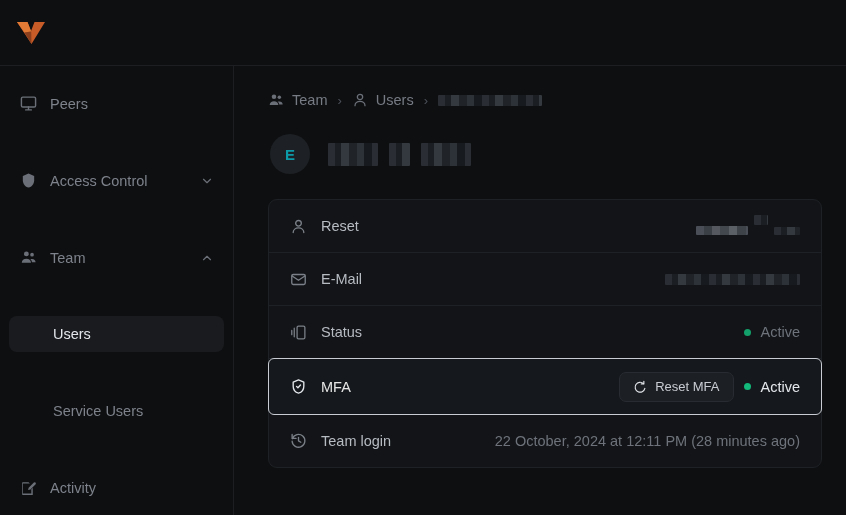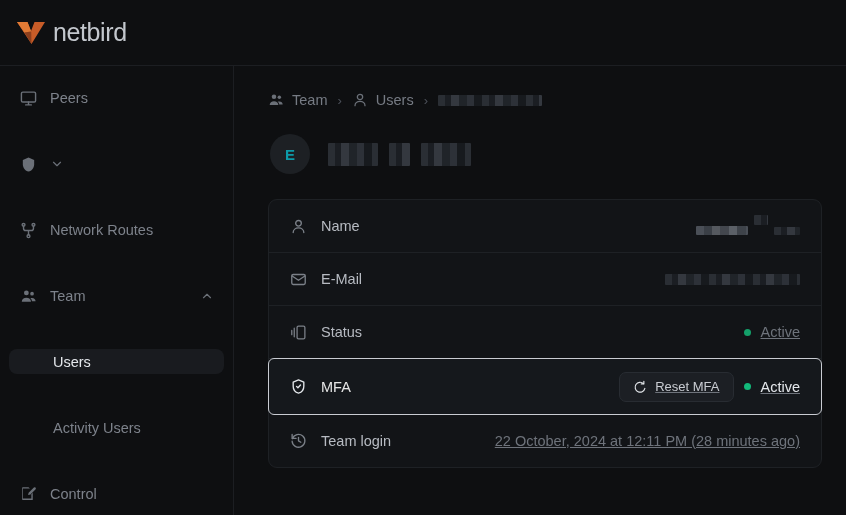--- a/index.html
+++ b/index.html
@@ -261,21 +261,20 @@
     flex: 0 0 auto;
   }
 
   .row .rvalue {
     margin-left: auto;
     display: flex;
     align-items: center;
     gap: 10px;
     font-size: 14.5px;
     color: #6e737b;
-    text-decoration: underline;
   }
 
   .name-redact-wrap { display: flex; align-items: flex-end; gap: 6px; height: 22px; }
   .nr1 { width: 52px; height: 9px; margin-bottom: 2px; }
   .nr2 { width: 14px; height: 10px; align-self: flex-start; }
   .nr3 { width: 26px; height: 8px; margin-bottom: 2px; }
 
   .email-redact { width: 135px; height: 11px; }
 
   .status-dot {
@@ -332,21 +331,20 @@
 
   <div class="topbar">
     <div class="brand">
       <span class="brand-mark">
         <svg viewBox="0 0 30 26" width="30" height="26" xmlns="http://www.w3.org/2000/svg">
           <path d="M1 2 L11.5 2 L15 11 L18.5 2 L29 2 L15.5 24 Z" fill="#c75c28"></path>
           <path d="M1 2 L11.5 2 L15.2 11.4 L8.4 12.6 Z" fill="#e07a35"></path>
           <path d="M8.4 12.6 L15.2 11.4 L15.5 24 Z" fill="#8c3f1d"></path>
         </svg>
       </span>
-      <span class="brand-name">netbird</span>
     </div>
   </div>
 
   <div class="body">
 
     <nav class="sidebar">
 
       <div class="nav-item">
         <span class="ico">
           <svg width="17" height="17" viewBox="0 0 24 24" fill="none" stroke="currentColor" stroke-width="2" stroke-linecap="round" stroke-linejoin="round">
@@ -357,38 +355,28 @@
         <span class="label">Peers</span>
       </div>
 
 
       <div class="nav-item">
         <span class="ico">
           <svg width="17" height="17" viewBox="0 0 24 24" fill="currentColor">
             <path d="M12 2 20 5.5v6c0 5-3.4 9.3-8 10.5-4.6-1.2-8-5.5-8-10.5v-6L12 2z"></path>
           </svg>
         </span>
+        <span class="label">Access Control</span>
         <span class="chev">
           <svg width="14" height="14" viewBox="0 0 24 24" fill="none" stroke="currentColor" stroke-width="2" stroke-linecap="round" stroke-linejoin="round">
               <path d="M6 9l6 6 6-6"></path>
             </svg>
         </span>
       </div>
 
-      <div class="nav-item">
-        <span class="ico">
-          <svg width="17" height="17" viewBox="0 0 24 24" fill="none" stroke="currentColor" stroke-width="2" stroke-linecap="round" stroke-linejoin="round">
-            <circle cx="5" cy="4" r="2"></circle>
-              <circle cx="19" cy="4" r="2"></circle>
-              <circle cx="12" cy="20" r="2"></circle>
-            <path d="M5 6v3a3 3 0 0 0 3 3h8a3 3 0 0 0 3-3V6M12 12v6"></path>
-          </svg>
-        </span>
-        <span class="label">Network Routes</span>
-      </div>
 
 
       <div class="nav-item">
         <span class="ico">
           <svg width="17" height="17" viewBox="0 0 24 24" fill="currentColor">
             <circle cx="9" cy="7" r="3.4"></circle>
             <path d="M2.5 19.5c0-3.4 2.9-5.6 6.5-5.6s6.5 2.2 6.5 5.6z"></path>
             <circle cx="17" cy="8" r="2.6"></circle>
             <path d="M14.5 14.6c.8-.3 1.7-.4 2.5-.4 3 0 5 1.8 5 4.6h-5.2c0-1.7-.8-3.2-2.3-4.2z"></path>
           </svg>
@@ -399,31 +387,31 @@
               <path d="M18 15l-6-6-6 6"></path>
             </svg>
         </span>
       </div>
 
       <div class="nav-child active">
         <span>Users</span>
       </div>
 
       <div class="nav-child">
-        <span>Activity Users</span>
+        <span>Service Users</span>
       </div>
 
       <div class="nav-item">
         <span class="ico">
           <svg width="17" height="17" viewBox="0 0 24 24" fill="currentColor">
             <path d="M4 3h8l2 2H4v14h12v-6l2-2v10H4a1 1 0 0 1-1-1V4a1 1 0 0 1 1-1z"></path>
             <path d="M19.6 3.4a1.8 1.8 0 0 1 2.5 2.5l-7.4 7.4-3.3.8.8-3.3 7.4-7.4z"></path>
           </svg>
         </span>
-        <span class="label">Control</span>
+        <span class="label">Activity</span>
       </div>
 
     </nav>
 
     <main class="main">
 
       <div class="breadcrumb">
 
         <span class="crumb">
           <span class="ico">
@@ -465,21 +453,21 @@
 
       <div class="card">
 
         <div class="row">
           <span class="ico">
             <svg width="17" height="17" viewBox="0 0 24 24" fill="none" stroke="currentColor" stroke-width="1.9" stroke-linecap="round" stroke-linejoin="round">
               <circle cx="12" cy="7.5" r="4"></circle>
                 <path d="M4.5 20.5c0-4 3.4-6.5 7.5-6.5s7.5 2.5 7.5 6.5"></path>
             </svg>
           </span>
-          <span class="rlabel">Name</span>
+          <span class="rlabel">Reset</span>
           <span class="rvalue">
             <span class="name-redact-wrap">
               <span class="redact light nr1"></span>
               <span class="redact nr2"></span>
               <span class="redact nr3"></span>
             </span>
           </span>
         </div>
 
         <div class="row">

